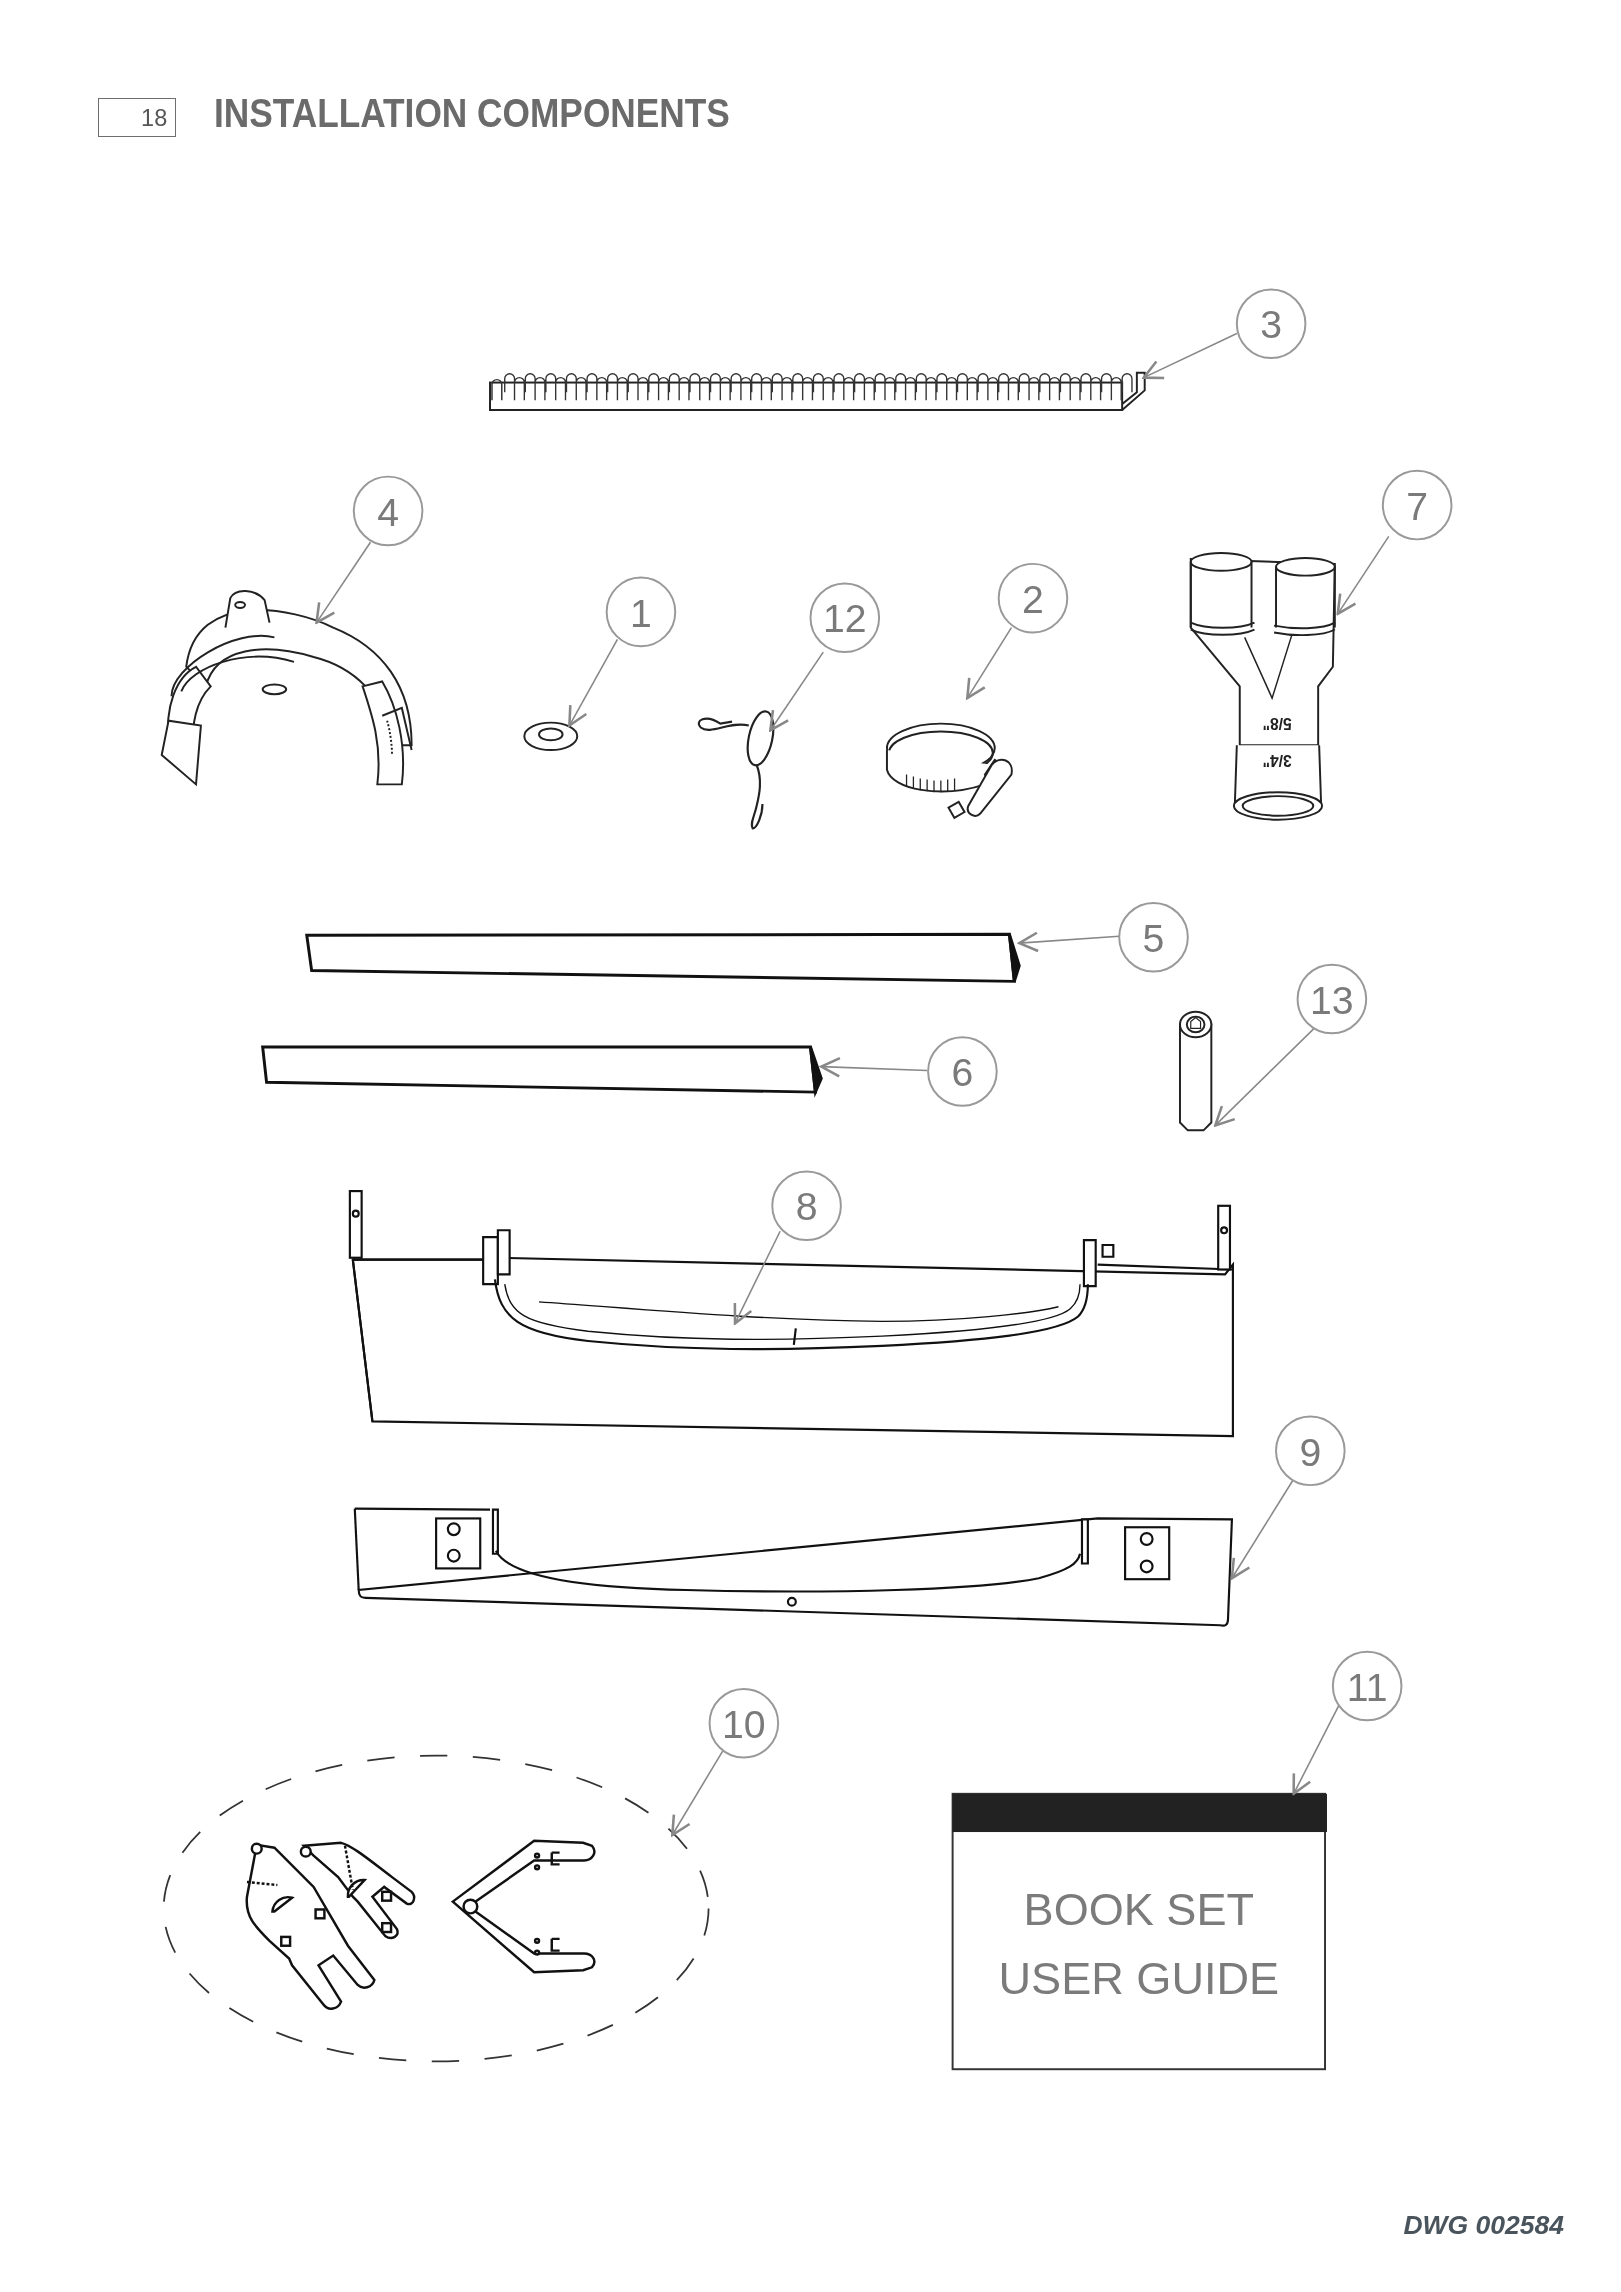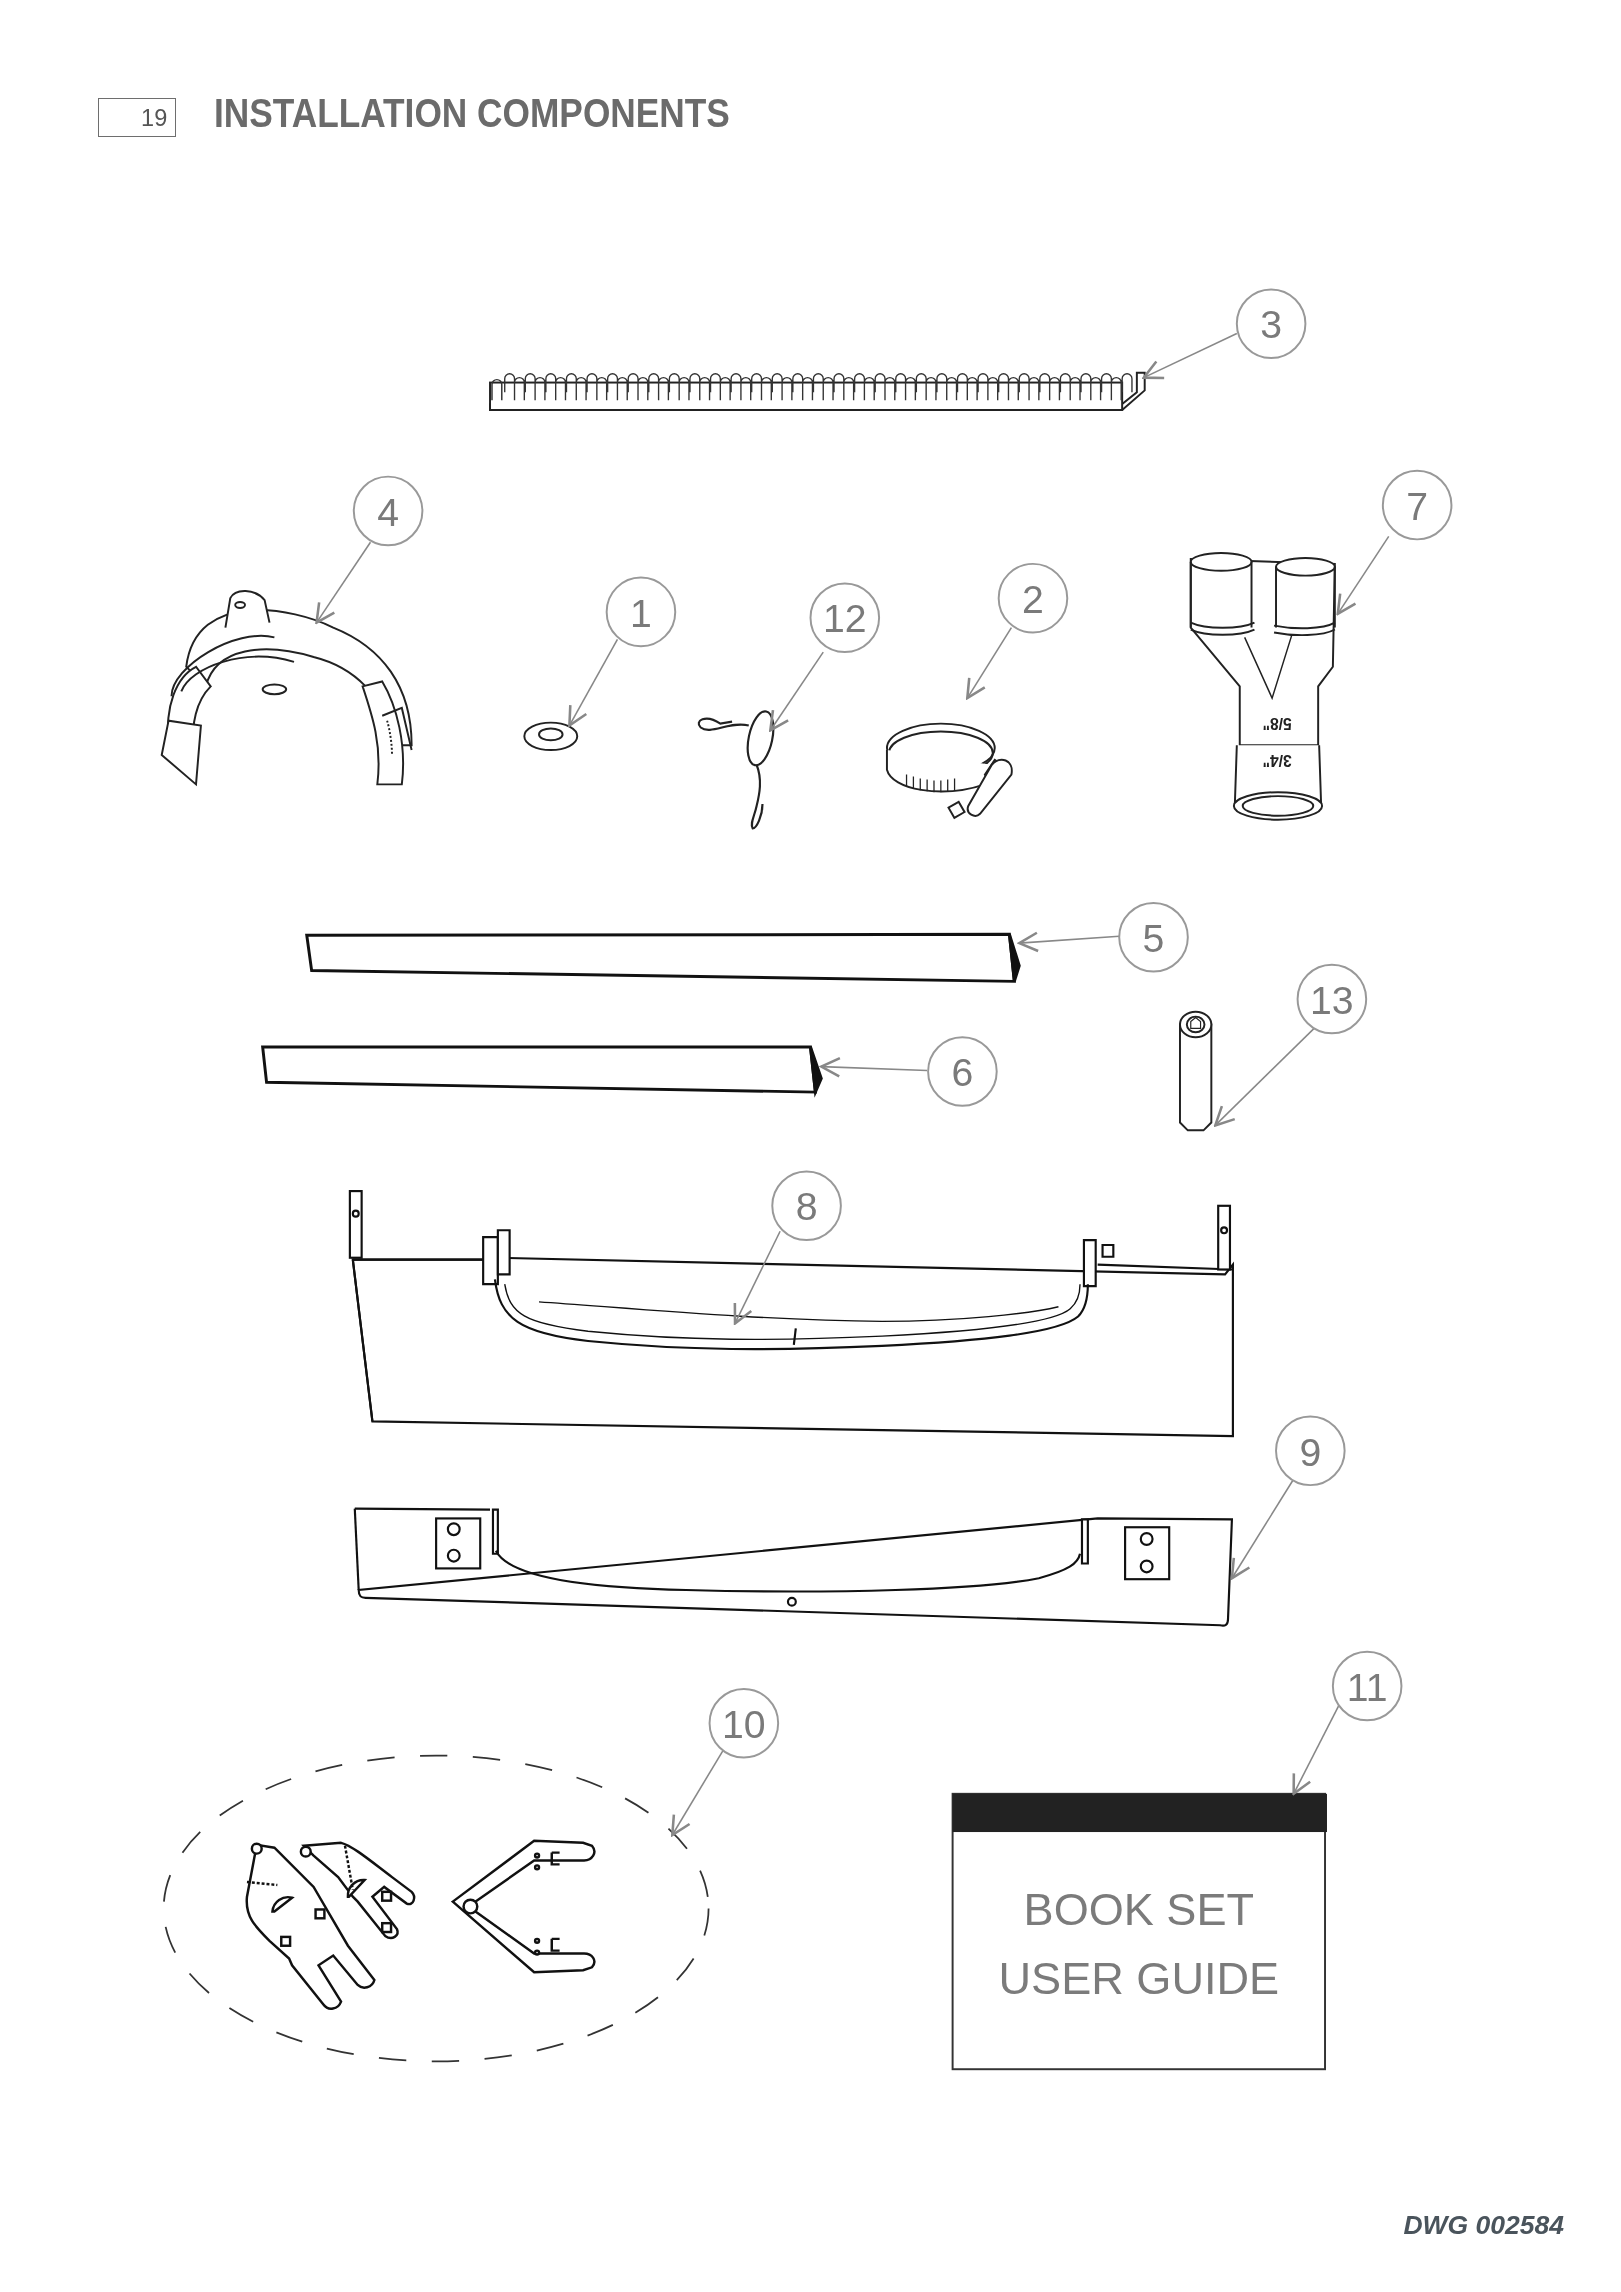--- a/index.html
+++ b/index.html
@@ -12,21 +12,21 @@
            color: #6b6b6b; letter-spacing: 0px; transform: scaleX(0.86); transform-origin: left; }
   .drawing { position: absolute; left: 0; top: 0; }
   .dwg { position: absolute; right: 57px; top: 2210px; font-size: 26.5px; font-weight: bold;
          font-style: italic; color: #4a545c; }
   .callout-text { font-family: "Liberation Sans", "DejaVu Sans", sans-serif; font-size: 40px; fill: #7a7a7a; }
   .book-text { font-family: "Liberation Sans", "DejaVu Sans", sans-serif; font-size: 46px; fill: #7b7b7b; }
 </style>
 </head>
 <body>
 
-<div class="page-num">19</div>
+<div class="page-num">18</div>
 <div class="title">INSTALLATION COMPONENTS</div>
 
 <svg class="drawing" width="1621" height="2293" viewBox="0 0 1654 2339" xmlns="http://www.w3.org/2000/svg">
   <defs>
     <marker id="arr" viewBox="0 0 12 12" refX="11" refY="6" markerWidth="14" markerHeight="14" orient="auto-start-reverse">
       <path d="M1,1 L11,6 L1,11" fill="none" stroke="#888" stroke-width="1.4"></path>
     </marker>
   </defs>
 
   <g stroke="#222" stroke-width="2" fill="#fff">

